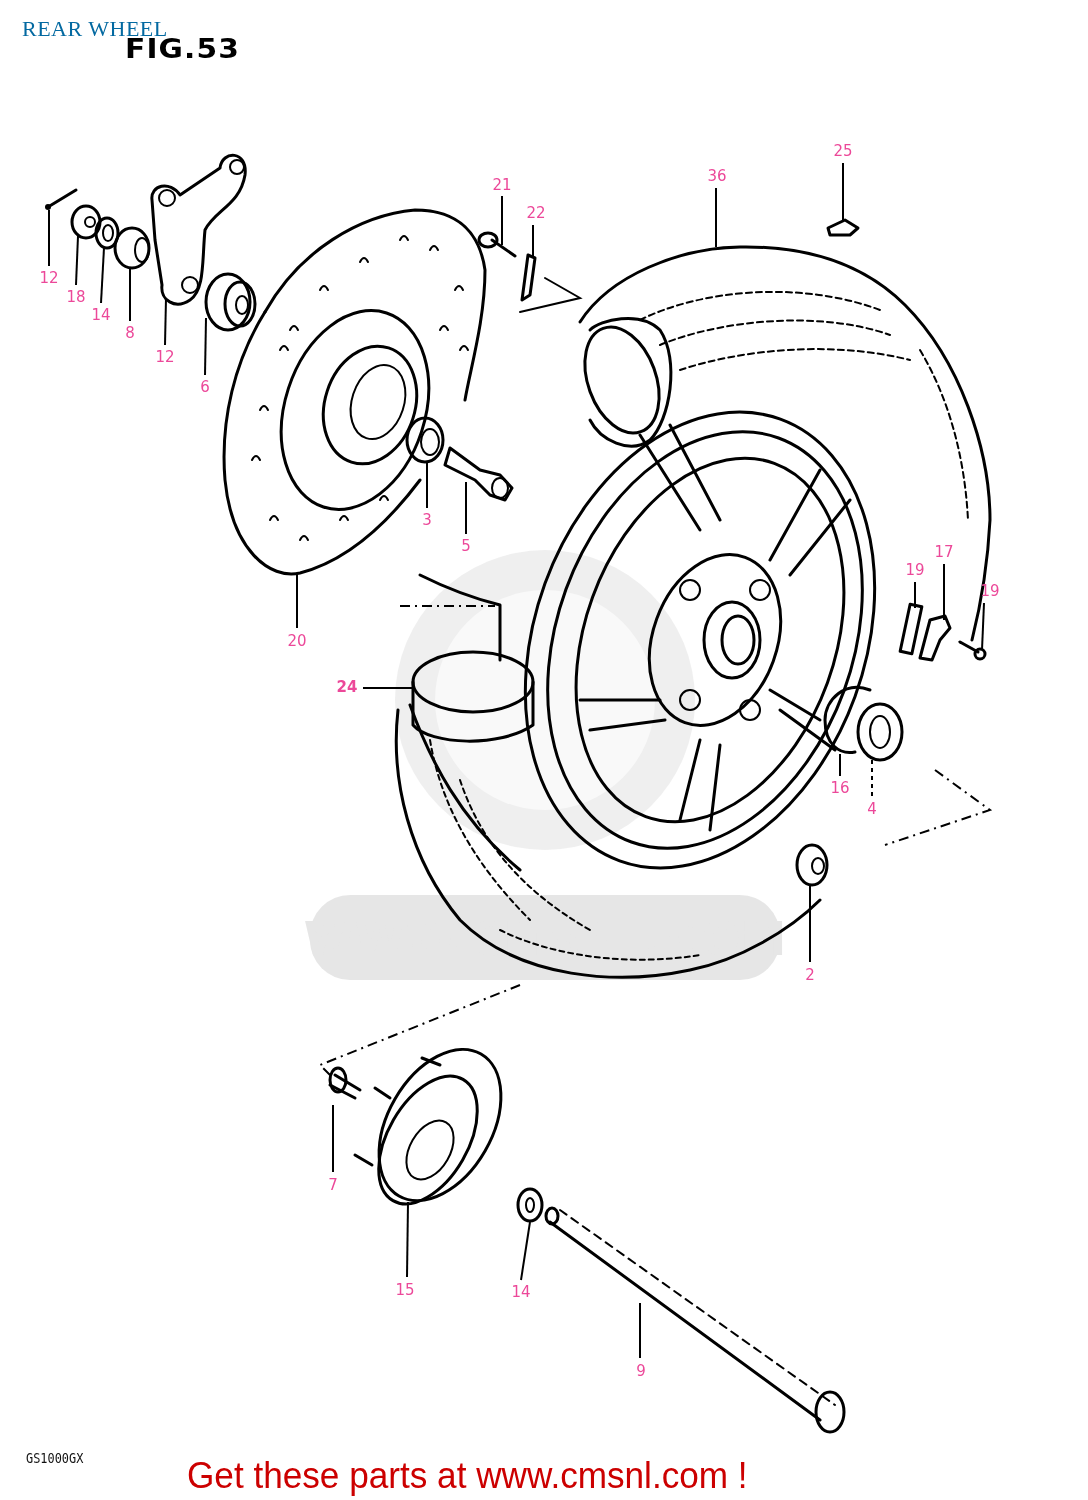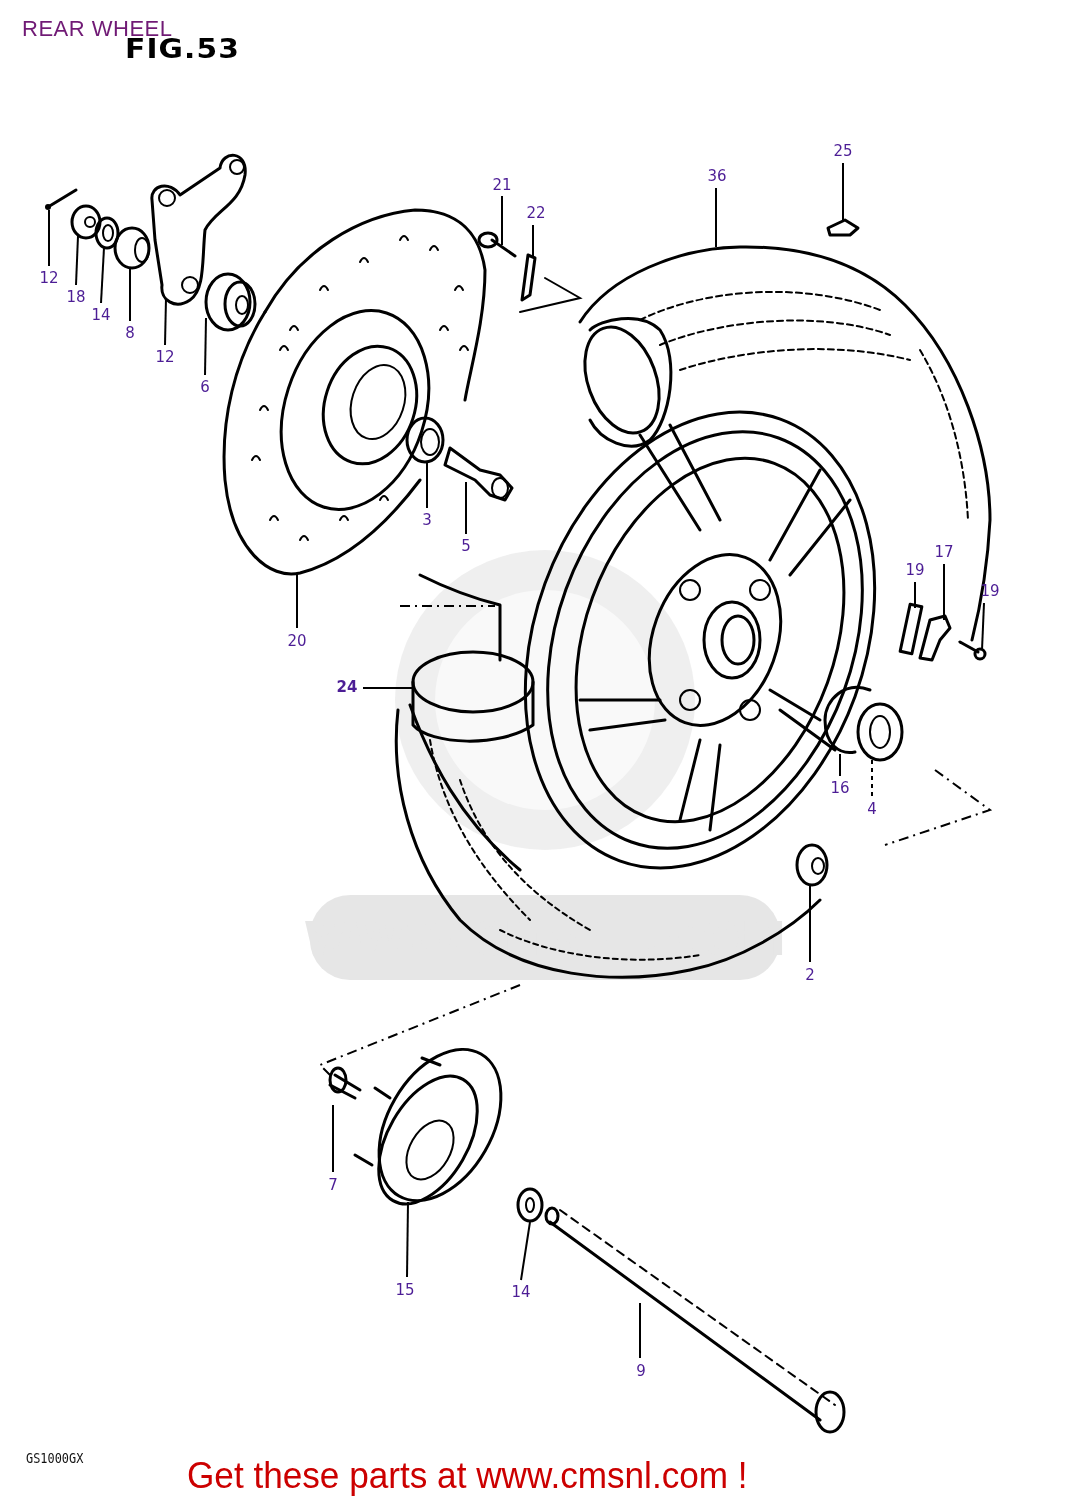--- a/index.html
+++ b/index.html
@@ -1,21 +1,21 @@
 <!DOCTYPE html>
 <html><head>
 <meta charset="utf-8">
 <style>
   html, body { margin:0; padding:0; background:#ffffff; }
   body { width:1088px; height:1500px; position:relative; overflow:hidden; font-family:"Liberation Sans", sans-serif; }
-  .page-title { position:absolute; left:22px; top:16px; font-size:22px; color:#701a75; font-family:Liberation Sans, sans-serif; letter-spacing:0.5px;text-align:right; }
+  .page-title { position:absolute; left:22px; top:16px; font-size:22px; color:#0369a1; font-family:Liberation Serif, serif; letter-spacing:0.5px;text-align:right; }
   .fig-title { position:absolute; left:125px; top:33px; font-size:27px; font-weight:bold; color:#000; font-family:"DejaVu Sans", sans-serif; letter-spacing:1px; transform:scaleX(1.1); transform-origin:left; }
   .model-code { position:absolute; left:26px; top:1450px; font-size:14px; color:#111; font-family:"DejaVu Sans Mono", monospace; transform:scaleX(0.85); transform-origin:left; }
   .cta { position:absolute; left:187px; top:1455px; font-size:37px; color:#cc0000; font-family:"Liberation Sans", sans-serif; transform:scaleX(0.95); transform-origin:left; white-space:nowrap; }
-  .callout { position:absolute; font-family:"DejaVu Sans", sans-serif; font-size:15px; color:#4c1d95; transform:translate(-50%,-50%); line-height:1; }
+  .callout { position:absolute; font-family:"DejaVu Sans", sans-serif; font-size:15px; color:#ec4899; transform:translate(-50%,-50%); line-height:1; }
   svg.diagram { position:absolute; left:0; top:0; }
   .ink { fill:none; stroke:#000; stroke-width:3; stroke-linecap:round; stroke-linejoin:round; }
   .thin { fill:none; stroke:#000; stroke-width:2; stroke-linecap:round; }
   .dash { fill:none; stroke:#000; stroke-width:2; stroke-dasharray:10 5 2 5; }
   .leader { stroke:#000; stroke-width:2; }
   .wm { fill:#e2e2e2; }
   .wm-text { fill:#e6e6e6; font-family:"DejaVu Sans", sans-serif; font-weight:bold; }
 </style>
 </head>
 <body>

